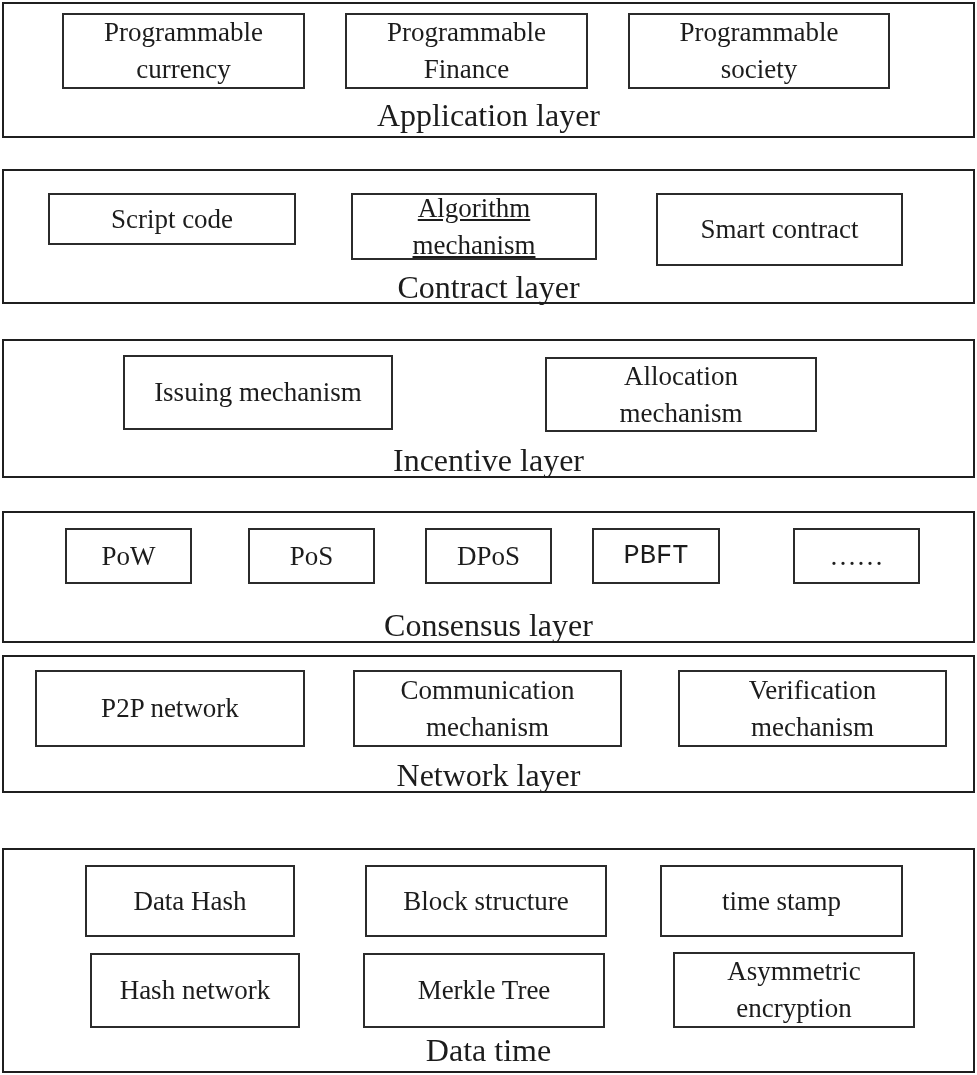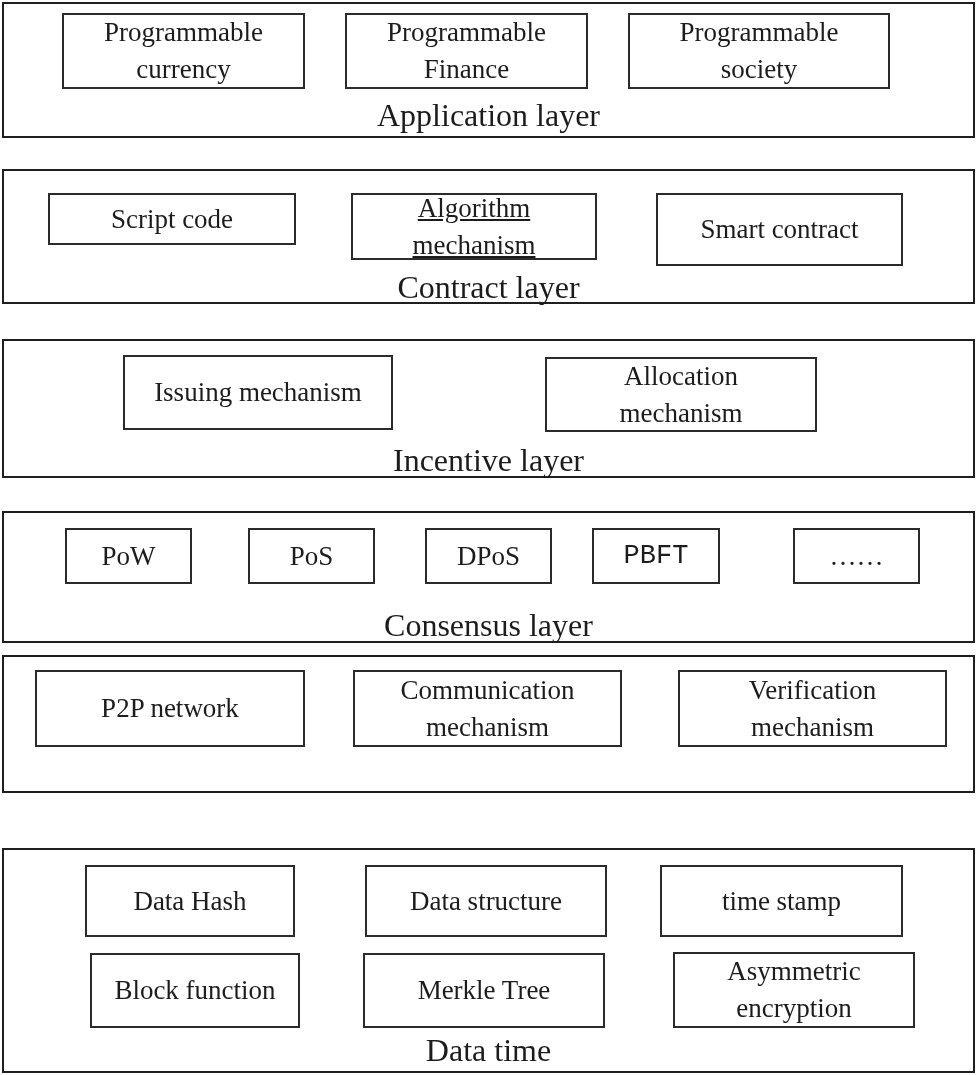--- a/index.html
+++ b/index.html
@@ -89,26 +89,27 @@
     <div class="node" style="left:789px; top:15px; width:127px; height:56px;">……</div>
     <div class="layer-label" style="top:97px;">Consensus layer</div>
   </div>
 
   <div class="layer" style="top:643px; height:134px;margin-top:12px;">
     <div class="node" style="left:31px; top:13px; width:270px; height:77px;">P2P network</div>
     <div class="node" style="left:349px; top:13px; width:269px; height:77px;">Communication
 mechanism</div>
     <div class="node" style="left:674px; top:13px; width:269px; height:77px;">Verification
 mechanism</div>
+    <div class="layer-label" style="top:103px;">Network layer</div>
   </div>
 
   <div class="layer" style="top:848px; height:221px;">
     <div class="node" style="left:81px; top:15px; width:210px; height:72px;">Data Hash</div>
-    <div class="node" style="left:361px; top:15px; width:242px; height:72px;">Data structure</div>
+    <div class="node" style="left:361px; top:15px; width:242px; height:72px;">Block structure</div>
     <div class="node" style="left:656px; top:15px; width:243px; height:72px;">time stamp</div>
-    <div class="node" style="left:86px; top:103px; width:210px; height:75px;">Block function</div>
+    <div class="node" style="left:86px; top:103px; width:210px; height:75px;">Hash network</div>
     <div class="node" style="left:359px; top:103px; width:242px; height:75px;">Merkle Tree</div>
     <div class="node" style="left:669px; top:102px; width:242px; height:76px;">Asymmetric
 encryption</div>
     <div class="layer-label" style="top:185px;">Data time</div>
   </div>
 
 </div>
 
 </body></html>

